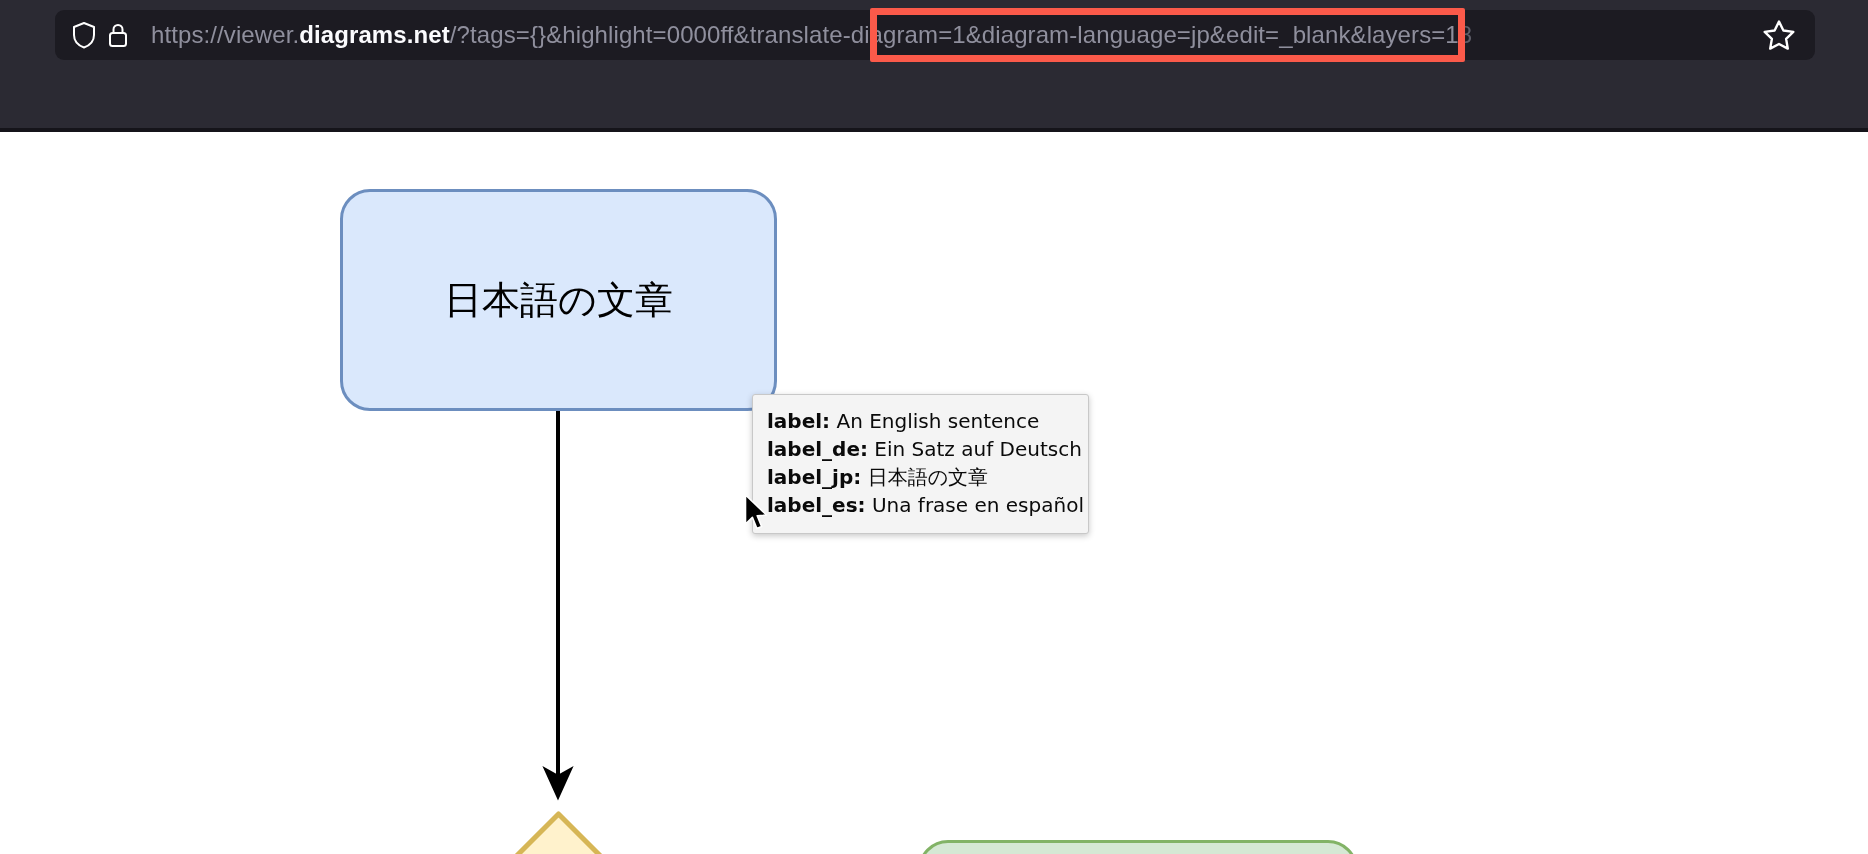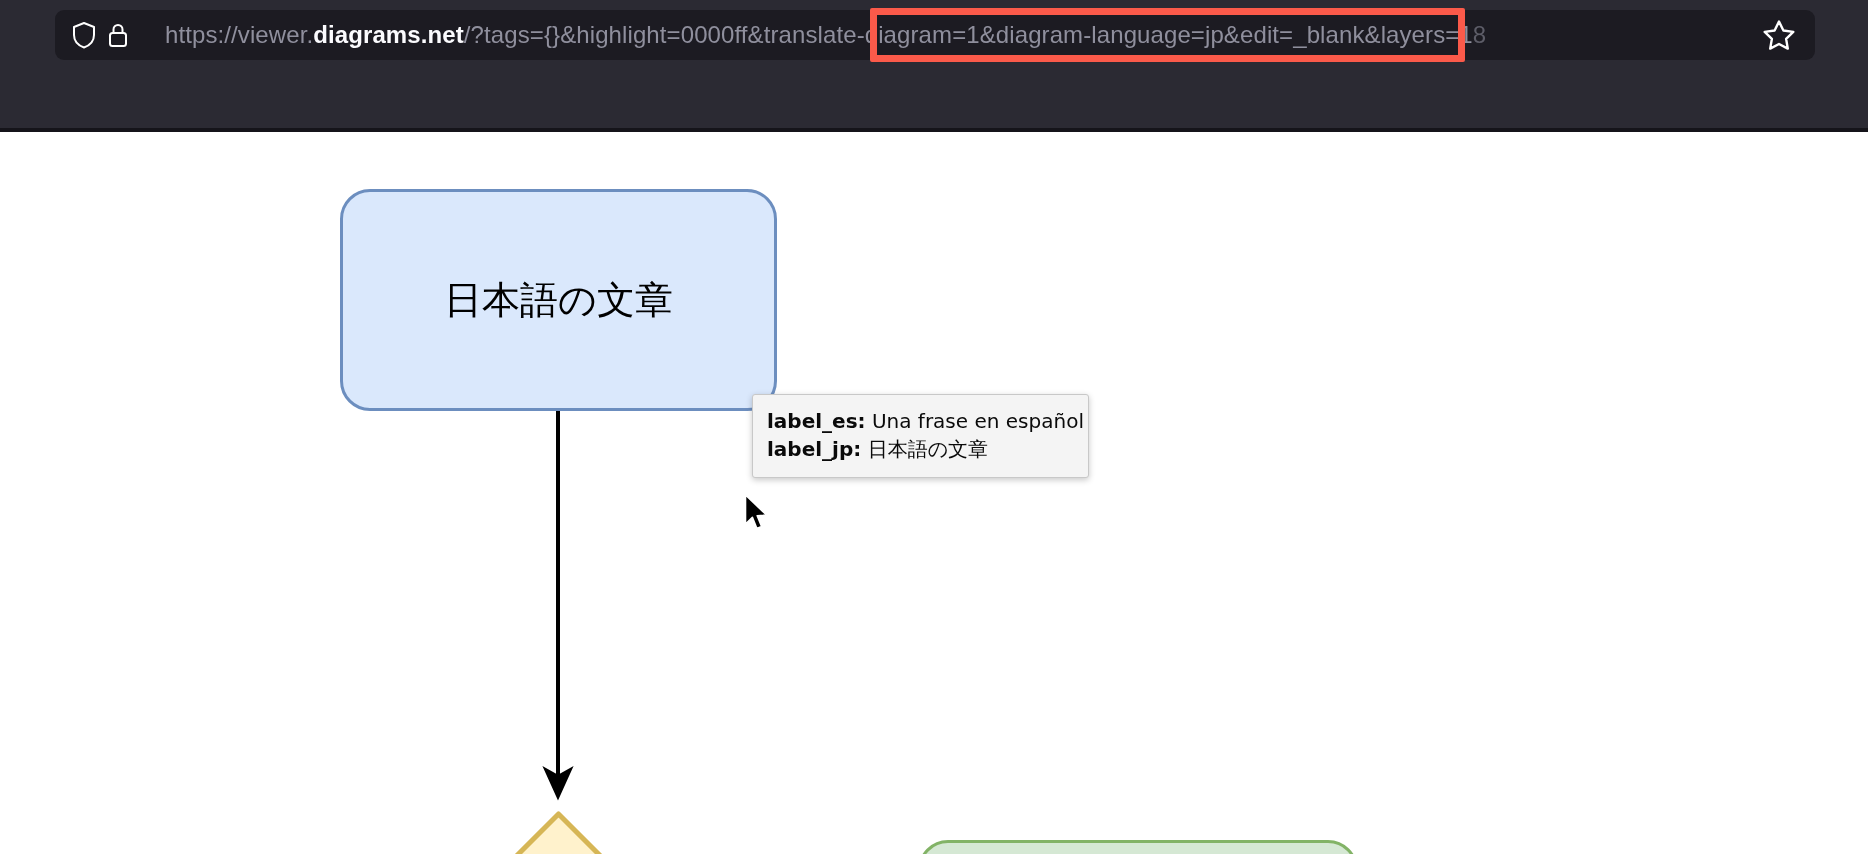--- a/index.html
+++ b/index.html
@@ -47,21 +47,21 @@
   }
   .urlbar-icon svg { display: block; }
 
   .url-text {
     flex: 1 1 auto;
     white-space: nowrap;
     overflow: hidden;
     color: #8f8f9d;
     font-size: 24px;
     letter-spacing: 0.1px;
-    margin-left: 28px;
+    margin-left: 14px;
     font-family: "Liberation Sans", "DejaVu Sans", sans-serif;
   }
   .url-text .host { color: #fbfbfe; font-weight: bold; }
   .url-text .dim  { color: #8f8f9d; }
   .url-text .faded { color: #5d5d68; }
 
   .star-btn {
     flex: 0 0 auto;
     width: 44px; height: 44px;
     display: flex; align-items: center; justify-content: center;
@@ -236,26 +236,34 @@
     </svg>
     <span class="node-decision-label">可能か？</span>
   </div>
 
   <div class="node node-action">
     
   </div>
 
   <div class="tooltip">
     <div class="tooltip-row">
+      <span class="tooltip-key">label:</span>
+      <span>An English sentence</span>
+    </div>
+    <div class="tooltip-row">
+      <span class="tooltip-key">label_de:</span>
+      <span>Ein Satz auf Deutsch</span>
+    </div>
+    <div class="tooltip-row">
+      <span class="tooltip-key">label_jp:</span>
+      <span>日本語の文章</span>
+    </div>
+    <div class="tooltip-row">
       <span class="tooltip-key">label_es:</span>
       <span>Una frase en español</span>
-    </div>
-    <div class="tooltip-row">
-      <span class="tooltip-key">label_jp:</span>
-      <span>日本語の文章</span>
     </div>
   </div>
 
   <div class="cursor">
     <svg width="26" height="40" viewBox="0 0 26 40">
       <path d="M1.5 1 L1.5 30 L8.4 23.4 L12.8 34.4 L17.6 32.4 L13.2 21.7 L22.5 21 Z" fill="#000000" stroke="#ffffff" stroke-width="1.6" stroke-linejoin="round"></path>
     </svg>
   </div>
 
 </div>

